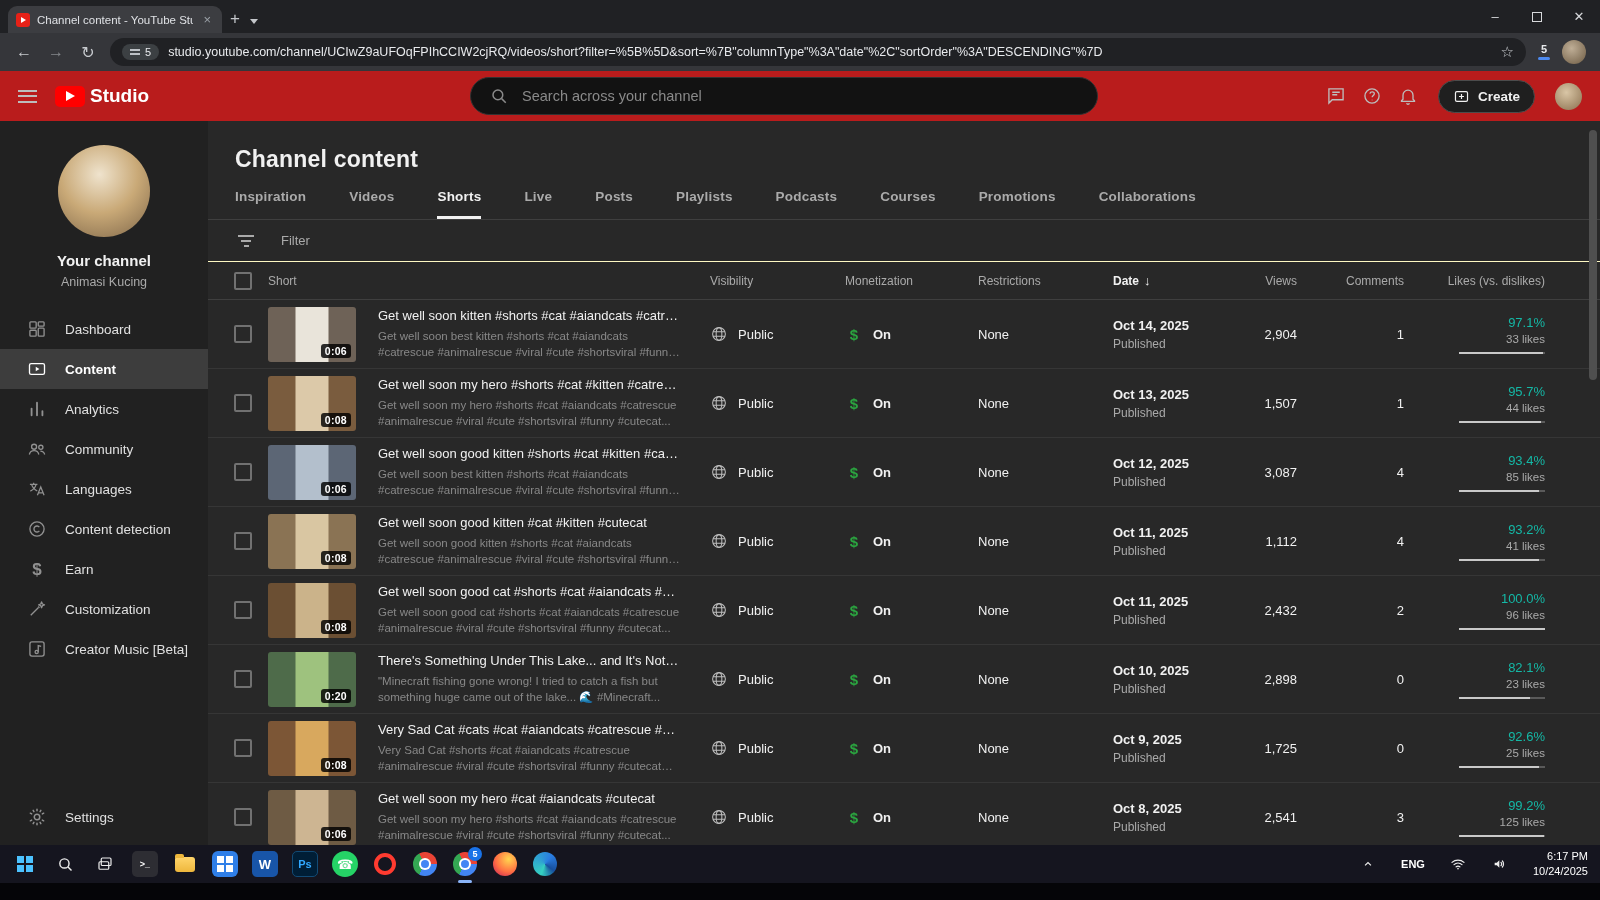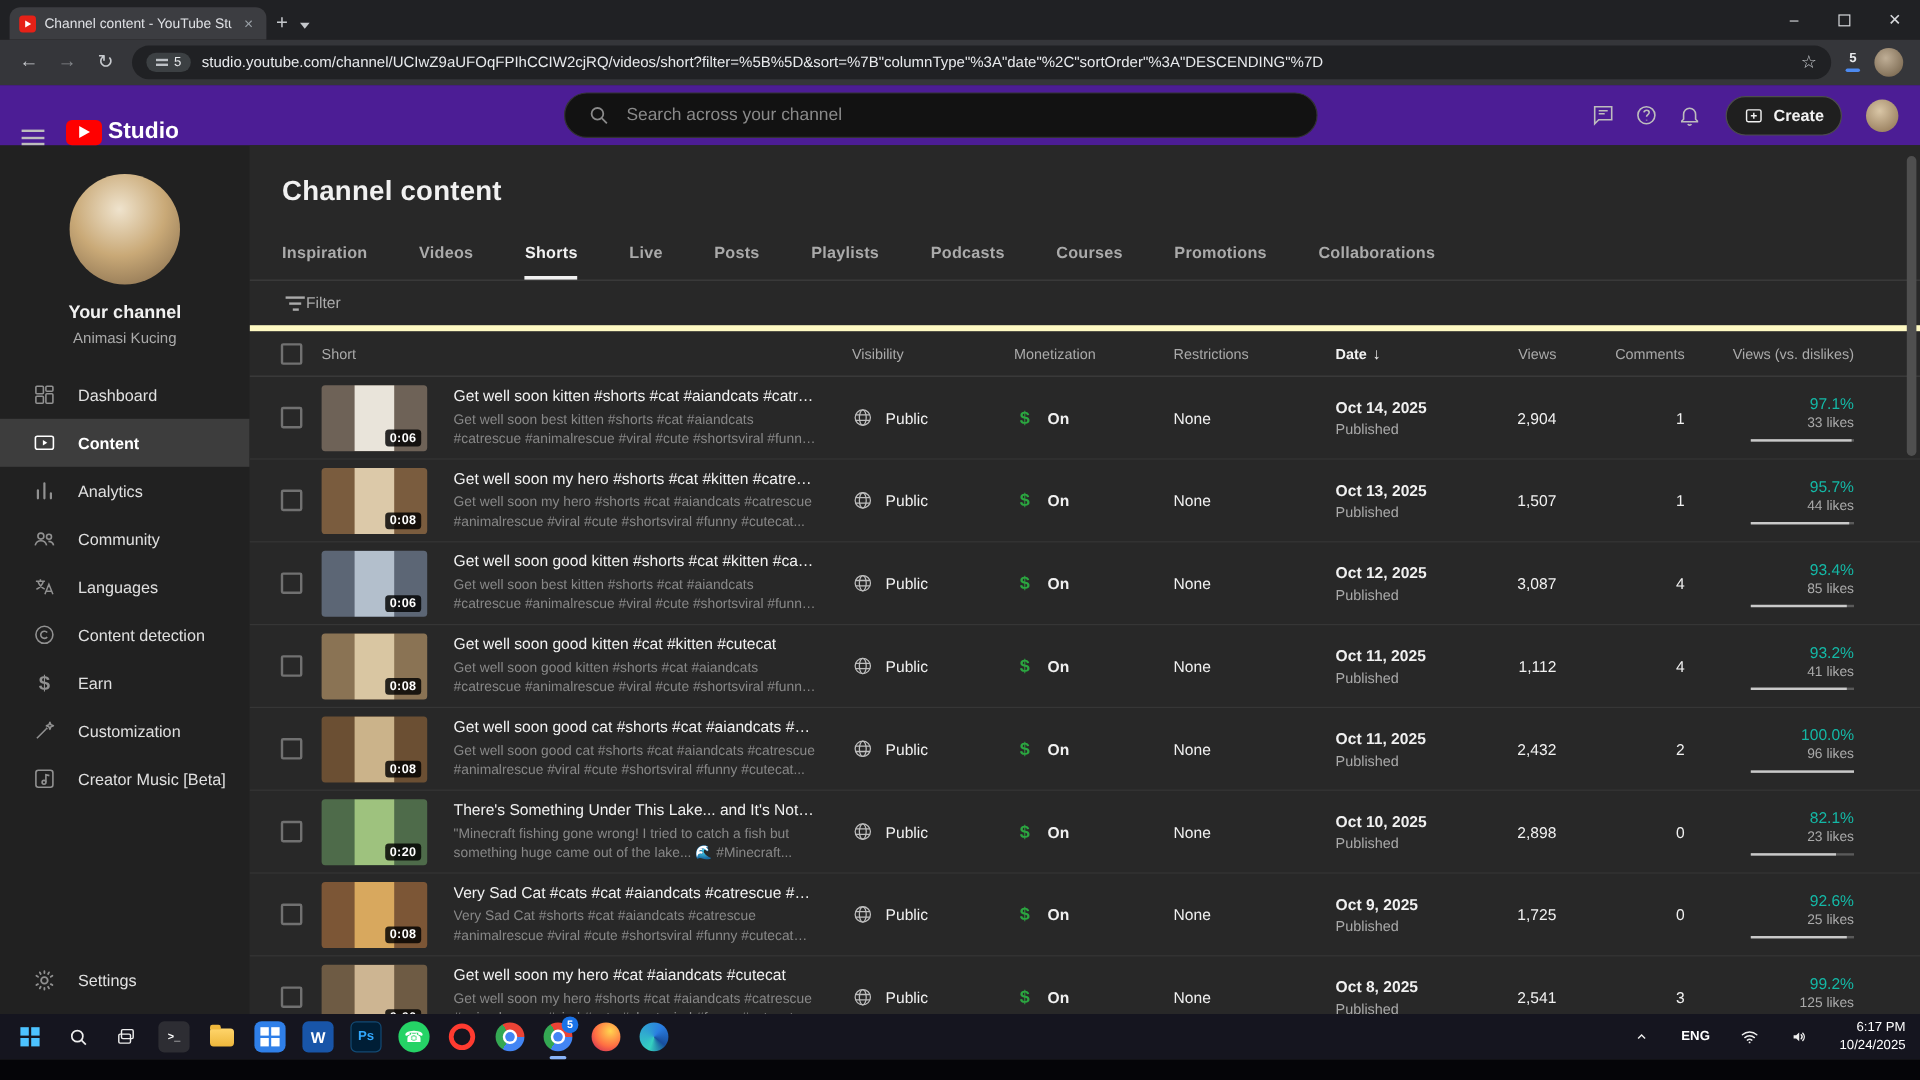--- a/index.html
+++ b/index.html
@@ -29,21 +29,21 @@
   .site-chip span{font-size:11px;color:#e8eaed}
   .url-text{flex:1;font-size:12.5px;color:#e8eaed;white-space:nowrap;overflow:hidden;text-overflow:ellipsis}
   .star{color:#c7cace;font-size:15px;flex:none}
   .ext5{display:flex;flex-direction:column;align-items:center;margin:0 6px;flex:none}
   .ext5 b{color:#e8eaed;font-size:11px;font-weight:700;line-height:1}
   .ext5 i{display:block;width:12px;height:3px;background:#4d8af0;border-radius:2px;margin-top:2px}
   .tb-avatar{width:24px;height:24px;border-radius:50%;background:radial-gradient(circle at 40% 35%,#bfae96,#6e5c44);flex:none;margin:0 6px}
 
   
   .studio{height:774px;display:flex;flex-direction:column;background:#282828}
-  .sheader{height:50px;background:#4c1d95;display:flex;align-items:flex-end;padding:0 18px;position:relative;flex:none}
+  .sheader{height:50px;background:#b91c1c;display:flex;align-items:center;padding:0 18px;position:relative;flex:none}
   .hamburger{width:19px;height:13px;border-top:2px solid #bdbdbd;border-bottom:2px solid #bdbdbd;position:relative;margin-right:18px}
   .hamburger::after{content:"";position:absolute;left:0;right:0;top:3.5px;border-top:2px solid #bdbdbd}
   .logo{display:flex;align-items:center;gap:5px}
   .logo-mark{width:30px;height:21px;background:#f00;border-radius:5px;position:relative}
   .logo-mark::after{content:"";position:absolute;left:11px;top:5.5px;border-left:9px solid #fff;border-top:5px solid transparent;border-bottom:5px solid transparent}
   .logo-text{color:#fff;font-size:19px;font-weight:700}
   .searchbox{position:absolute;left:470px;top:6px;width:628px;height:38px;background:#121212;border:1px solid #323232;border-radius:20px;display:flex;align-items:center;padding:14px 16px;gap:11px}
   .searchbox input{flex:1;background:transparent;border:none;outline:none;color:#ddd;font-size:14.5px;font-family:"Liberation Sans","DejaVu Sans",sans-serif}
   .searchbox input::placeholder{color:#8a8a8a}
   .hicons{position:absolute;right:18px;top:0;height:50px;display:flex;align-items:center;gap:12px}
@@ -61,25 +61,25 @@
   .nav-item{height:40px;display:flex;align-items:center;gap:17px;padding-left:26px;color:#e0e0e0;font-size:13.5px;cursor:default}
   .nav-ic{width:22px;height:22px;display:flex;align-items:center;justify-content:center;color:#919191}
   .nav-item.selected{background:#3d3d3d;color:#fff;font-weight:600}
   .nav-item.selected .nav-ic{color:#fff}
   .nav-bottom{margin-top:auto;margin-bottom:8px}
   .earn-glyph{font-size:17px;font-weight:600;line-height:1}
 
   
   .content{flex:1;position:relative;overflow:hidden;background:#282828}
   .page-title{margin:25px 0 0 27px;font-size:23px;font-weight:700;color:#f1f1f1;letter-spacing:.2px}
-  .tabs{display:flex;gap:43px;padding-left:27px;margin-top:30px;border-bottom:1px solid #3f3f3f}
+  .tabs{display:flex;gap:43px;padding-left:27px;margin-top:16px;border-bottom:1px solid #3f3f3f}
   .tab-item{font-size:13.5px;font-weight:600;color:#aaa;padding-bottom:15px;position:relative;letter-spacing:.2px}
   .tab-item.active{color:#f1f1f1}
   .tab-item.active::after{content:"";position:absolute;left:0;right:0;bottom:0;height:3px;background:#f1f1f1}
-  .filter-row{height:42px;border-bottom:5px solid #fef9c3;display:flex;align-items:center;padding-left:29px;}
+  .filter-row{height:42px;border-bottom:1px solid #fef9c3;display:flex;align-items:center;padding-left:29px;gap:26px}
   .filter-ic{display:flex;flex-direction:column;gap:3px;align-items:center;width:18px}
   .filter-ic i{display:block;height:2px;background:#aaa}
   .filter-ic i:nth-child(1){width:16px}.filter-ic i:nth-child(2){width:10px}.filter-ic i:nth-child(3){width:5px}
   .filter-label{color:#aaa;font-size:13px}
 
   .grid-cols{display:grid;grid-template-columns:34px 110px 332px 135px 133px 135px 94px 90px 107px 141px;padding:0 55px 0 26px;align-items:center}
   .thead{height:38px;border-bottom:1px solid #3f3f3f}
   .th{font-size:12px;color:#aaa;font-weight:500}
   .th.right{text-align:right}
   .th-date{color:#f1f1f1;font-weight:700;display:flex;gap:5px;align-items:center}
@@ -360,21 +360,21 @@
           <span></span>
           <span class="th">Visibility</span>
           <span class="th">Monetization</span>
           <span class="th">Restrictions</span>
           <span class="th th-date">
             <span>Date</span>
             <span class="sort-arrow">↓</span>
           </span>
           <span class="th right">Views</span>
           <span class="th right">Comments</span>
-          <span class="th right">Views (vs. dislikes)</span>
+          <span class="th right">Likes (vs. dislikes)</span>
         </div>
 
         <div>
   <div class="trow grid-cols">
     <span class="cb"></span>
     <div class="thumb" style="background: rgb(110, 98, 87);">
       <span class="thumb-center" style="background: rgb(233, 228, 218);"></span>
       <span class="dur">0:06</span>
     </div>
     <div class="title-cell">

